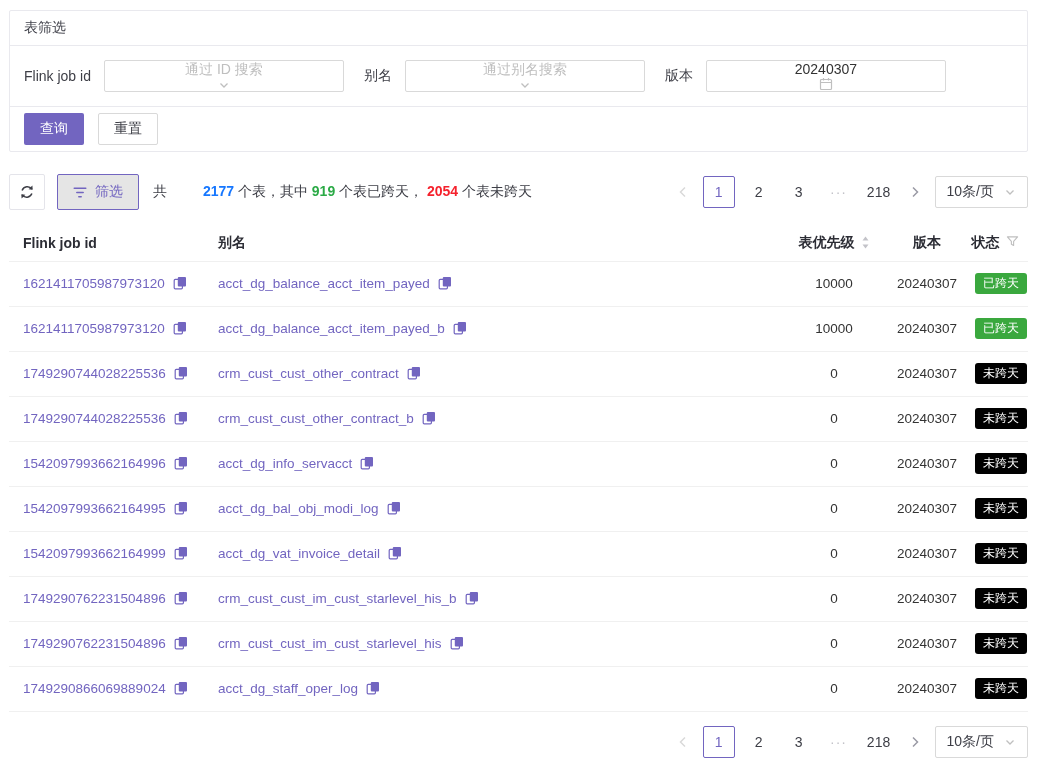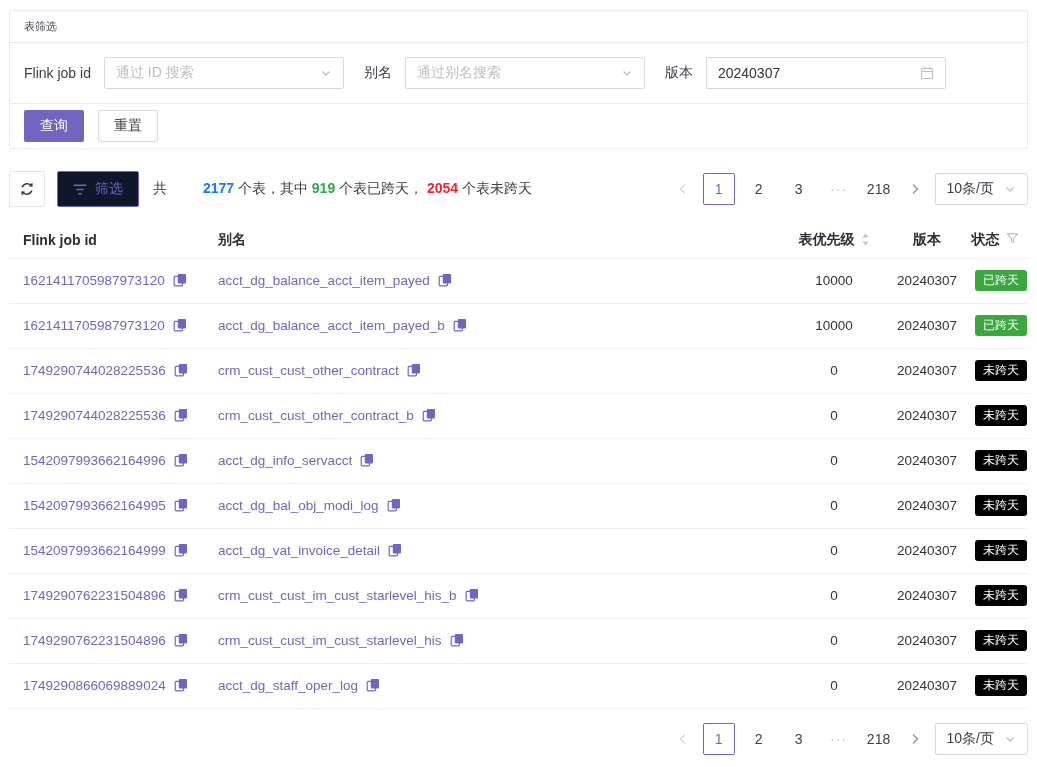--- a/index.html
+++ b/index.html
@@ -5,43 +5,43 @@
   * { box-sizing: border-box; }
   html,body { margin:0; padding:0; }
   body {
     width:1037px; height:767px; background:#fff; color:#333;
     font-family:"Liberation Sans","DejaVu Sans",sans-serif; font-size:14px;
   }
   .page { padding:10px 9px 0 9px; }
 
   
   .card { border:1px solid #e9e9ee; border-radius:2px; background:#fff; }
-  .card-title { padding:8px 14px; font-size:11px; color:#41424b; border-bottom:1px solid #e9e9ee; }
+  .card-title { padding:8px 14px; font-size:14px; color:#41424b; border-bottom:1px solid #e9e9ee; }
   .card-form { display:flex; align-items:center; padding:14px; border-bottom:1px solid #e9e9ee; }
   .field { display:flex; align-items:center; }
   .field + .field { margin-left:20px; }
   .field-label { margin-right:13px; white-space:nowrap; color:#3d3e46; }
   .select, .date-input {
     width:240px; height:32px; border:1px solid #d9d9d9; border-radius:2px; background:#fff;
-    display:flex; align-items:center; justify-content:space-between; padding:0 11px; cursor:pointer;
+    display:flex; align-items:center; justify-content:space-between; padding:0 11px; cursor:pointer;flex-direction:column;
   }
   .placeholder { color:#bfbfbf; }
   .input-value { color:#333; }
   .card-actions { display:flex; justify-content:flex-start; gap:14px; padding:6px 14px; }
   .btn { height:32px; padding:0 15px; border-radius:2px; font-size:14px; display:inline-flex;
          align-items:center; cursor:pointer; border:1px solid transparent; background:#fff; }
   .btn-primary { background:#7265c0; color:#fff; }
   .btn-default { border-color:#d9d9d9; color:#3d3e46; }
 
   
   .toolbar { margin-top:22px; display:flex; align-items:center; }
   .icon-btn { width:36px; height:36px; border:1px solid #e4e4ea; border-radius:2px; background:#fff;
               display:flex; align-items:center; justify-content:center; cursor:pointer; }
   .filter-btn { margin-left:12px; height:36px; padding:0 15px; border:1px solid #7265c0; color:#7265c0;
-                border-radius:2px; background:#0f172a; display:flex; align-items:center; gap:8px;
+                border-radius:2px; background:#e5e5e5; display:flex; align-items:center; gap:8px;
                 font-size:14px; cursor:pointer; }
   .summary { margin-left:14px; color:#3d3e46; }
   .num-blue  { color:#1677ff; font-weight:700;margin-left:32px; }
   .num-green { color:#2baa46; font-weight:700; }
   .num-red   { color:#f5222d; font-weight:700; }
   .toolbar-spacer { flex:1; }
 
   
   .pager { display:flex; align-items:center; gap:8px; font-size:14px; }
   .pg-item { min-width:32px; height:32px; line-height:32px; text-align:center; border-radius:2px;

